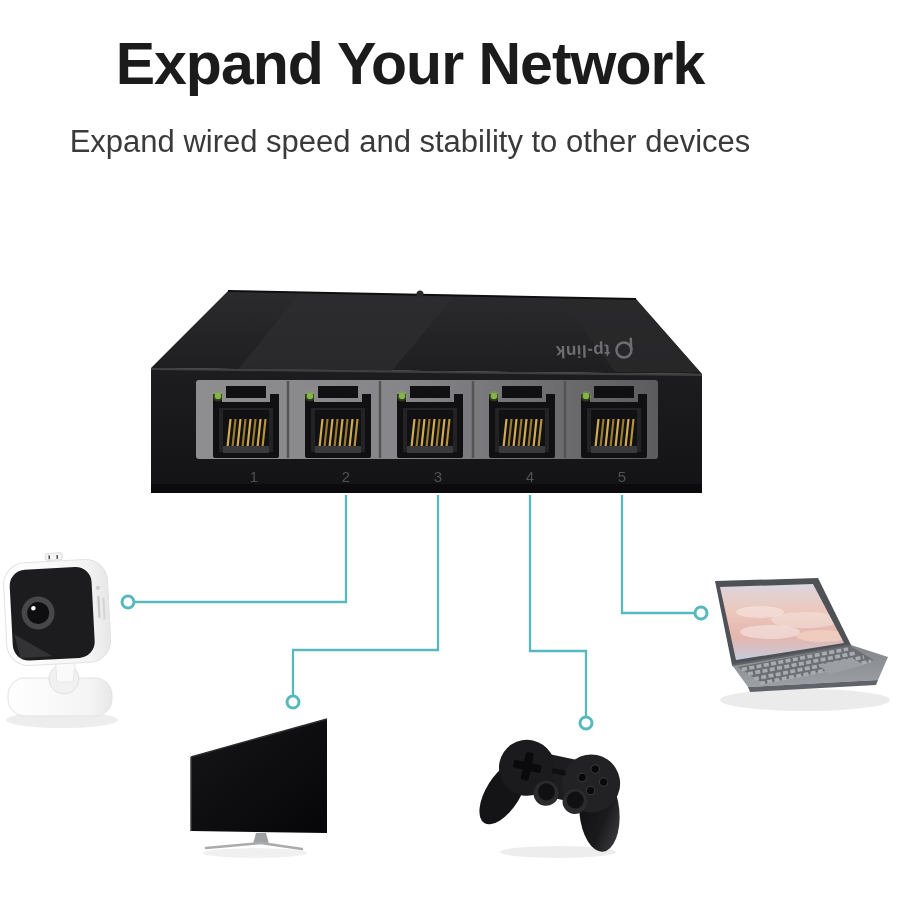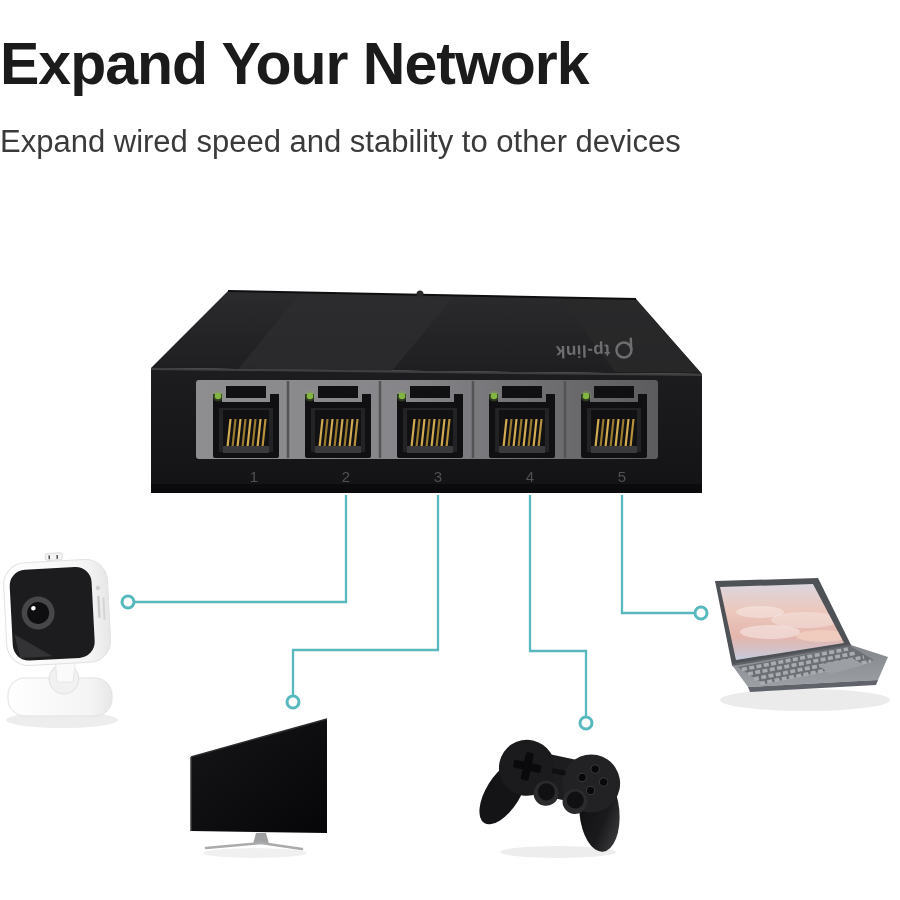--- a/index.html
+++ b/index.html
@@ -1,18 +1,18 @@
 <!DOCTYPE html>
 <html><head>
 <meta charset="utf-8">
 <style>
   html,body{margin:0;padding:0;background:#fff;}
   .canvas{position:relative;width:900px;height:900px;background:#fff;overflow:hidden;
           font-family:"Liberation Sans","DejaVu Sans",sans-serif;}
-  header{position:absolute;top:0;left:0;width:820px;text-align:left;}
+  header{position:absolute;top:0;left:0;width:820px;text-align:center;}
   h1{margin:30px 0 0;font-size:59px;font-weight:700;color:#1b1b1b;letter-spacing:-1px;}
   .sub{margin:22px auto 0;font-size:31px;font-weight:400;color:#3a3a3a;line-height:1.45;}
   .sub div{white-space:nowrap;}
   svg{position:absolute;top:280px;left:0;}
   .port-num{font-size:15px;font-weight:500;fill:#515154;}
   .brand-text{font-size:17px;font-weight:700;fill:#6e6e70;letter-spacing:.5px;}
   .teal{stroke:#57b8be;stroke-width:2.3;fill:none;}
   .dot{stroke:#57b8be;stroke-width:3;fill:#fff;}
 </style>
 </head>

